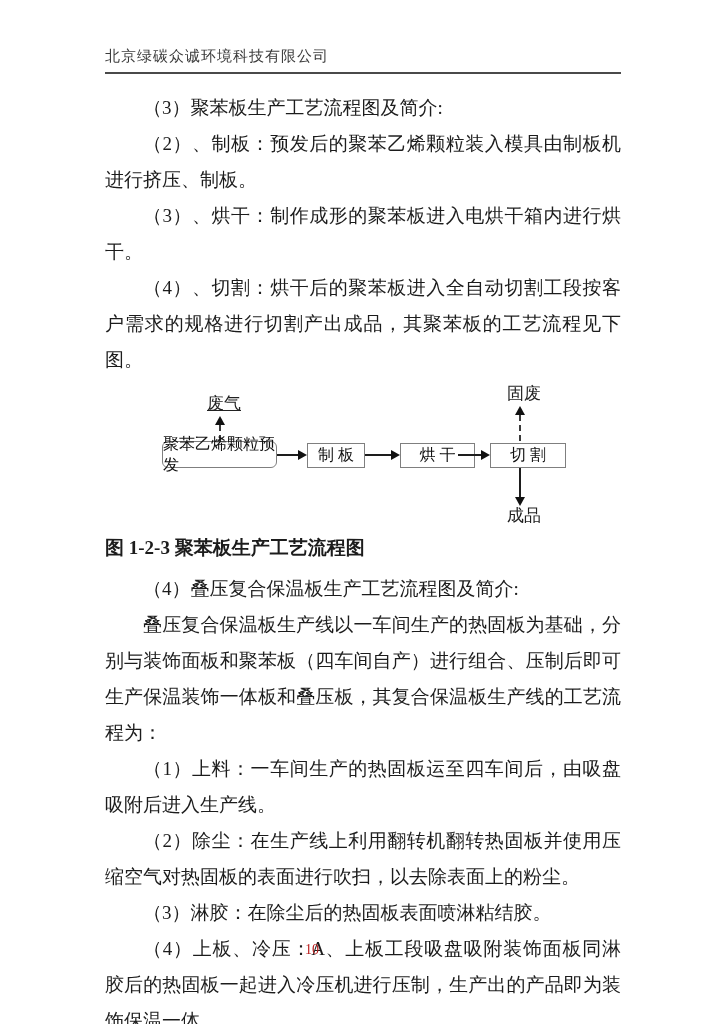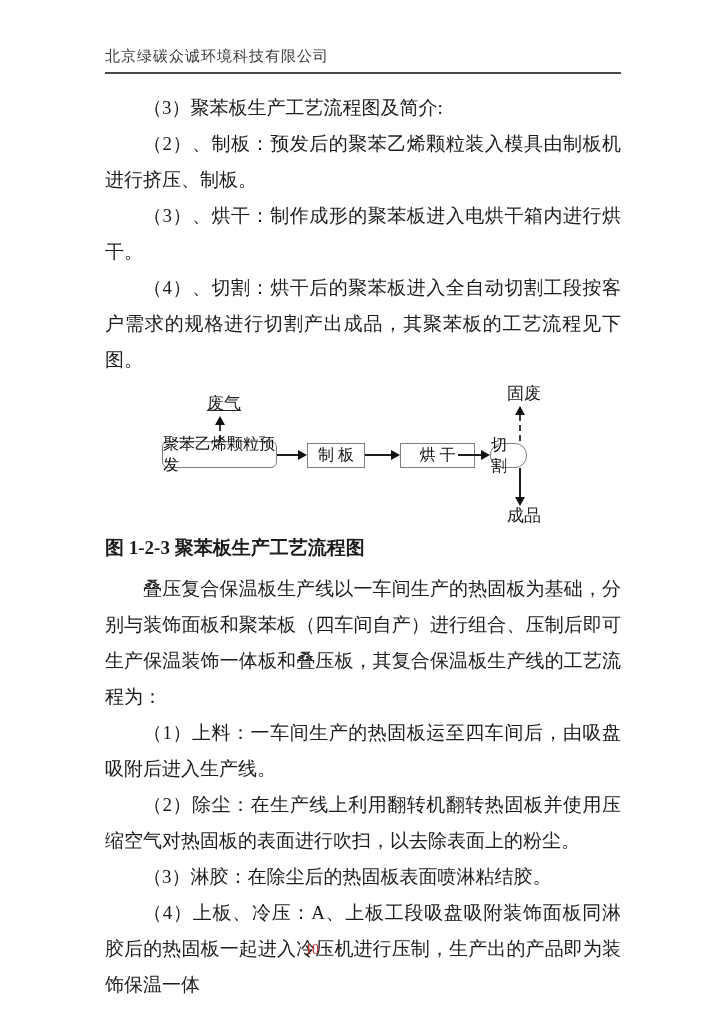--- a/index.html
+++ b/index.html
@@ -151,38 +151,39 @@
 
       <span class="ah-up" style="left:110px; top:32px;"></span>
       <span class="vdash" style="left:114px; top:41px; height:16px;"></span>
 
       <span class="ah-up" style="left:410px; top:22px;"></span>
       <span class="vdash" style="left:414px; top:31px; height:26px;"></span>
 
       <div class="flow-box" style="left:57px; top:57px; width:115px; height:27px;border-radius:6px;">聚苯乙烯颗粒预发</div>
       <div class="flow-box" style="left:202px; top:59px; width:58px; height:25px;">制 板</div>
       <div class="flow-box" style="left:295px; top:59px; width:75px; height:25px;">烘 干</div>
-      <div class="flow-box" style="left:385px; top:59px; width:37px; height:25px;border-radius:12px;">切 割</div>
+      <div class="flow-box" style="left:385px; top:59px; width:76px; height:25px;">切 割</div>
 
       <span class="hline" style="left:172px; top:70px; width:22px;"></span>
       <span class="ah-right" style="left:193px; top:66px;"></span>
 
       <span class="hline" style="left:260px; top:70px; width:27px;"></span>
       <span class="ah-right" style="left:286px; top:66px;"></span>
 
       <span class="hline" style="left:353px; top:70px; width:24px;"></span>
       <span class="ah-right" style="left:376px; top:66px;"></span>
 
       <span class="vline" style="left:414px; top:84px; height:29px;"></span>
       <span class="ah-down" style="left:410px; top:113px;"></span>
       <span class="dlabel" style="left:402px; top:120px;">成品</span>
     </div>
 
     <p class="caption">图 1-2-3 聚苯板生产工艺流程图</p>
 
+    <p class="heading">（4）叠压复合保温板生产工艺流程图及简介:</p>
     <p class="para">叠压复合保温板生产线以一车间生产的热固板为基础，分别与装饰面板和聚苯板（四车间自产）进行组合、压制后即可生产保温装饰一体板和叠压板，其复合保温板生产线的工艺流程为：</p>
     <p class="para">（1）上料：一车间生产的热固板运至四车间后，由吸盘吸附后进入生产线。</p>
     <p class="para">（2）除尘：在生产线上利用翻转机翻转热固板并使用压缩空气对热固板的表面进行吹扫，以去除表面上的粉尘。</p>
     <p class="para">（3）淋胶：在除尘后的热固板表面喷淋粘结胶。</p>
     <p class="para">（4）上板、冷压：A、上板工段吸盘吸附装饰面板同淋胶后的热固板一起进入冷压机进行压制，生产出的产品即为装饰保温一体</p>
 
   </div>
 </div>
 
 <div class="page-number">10</div>

